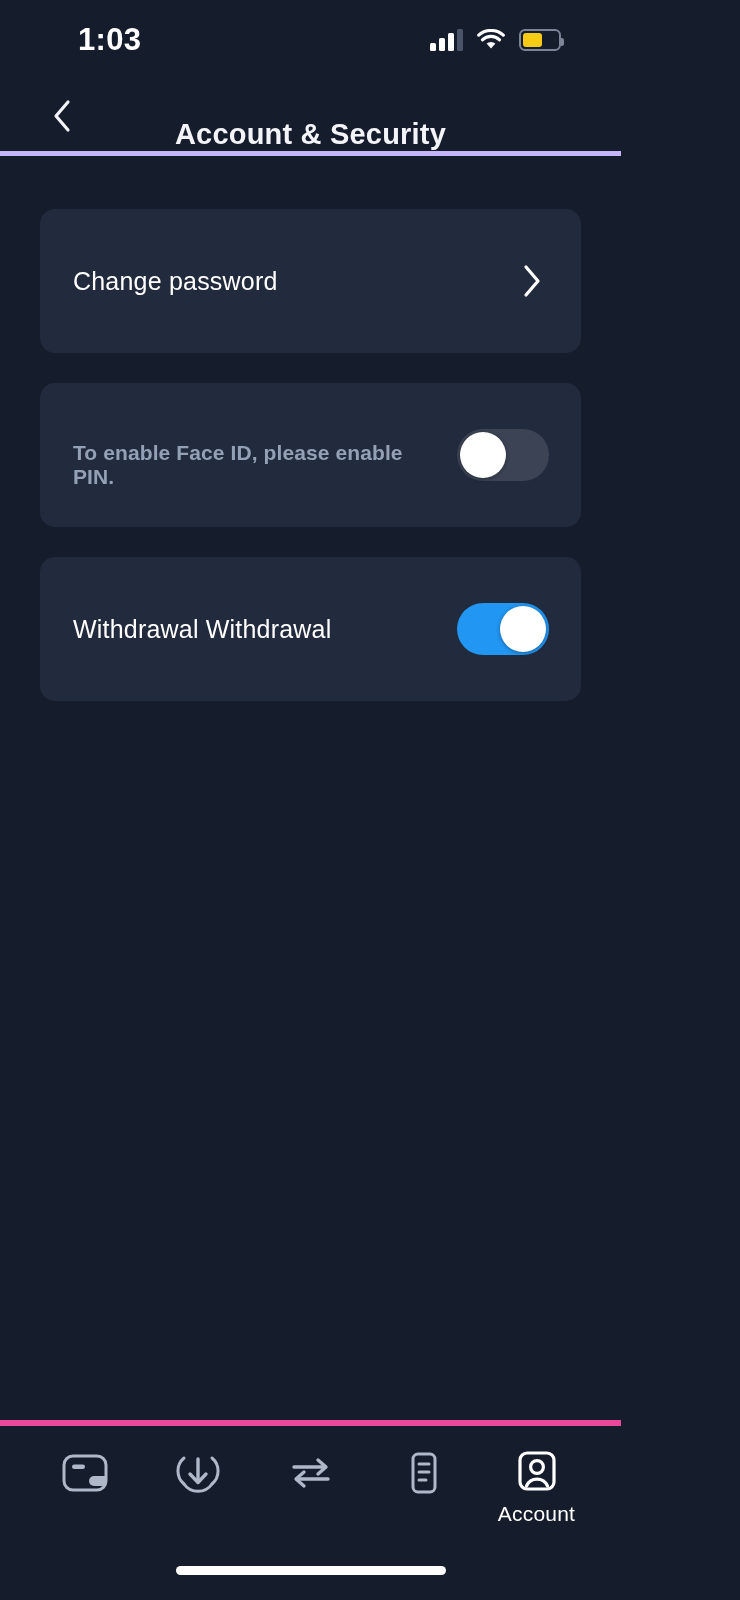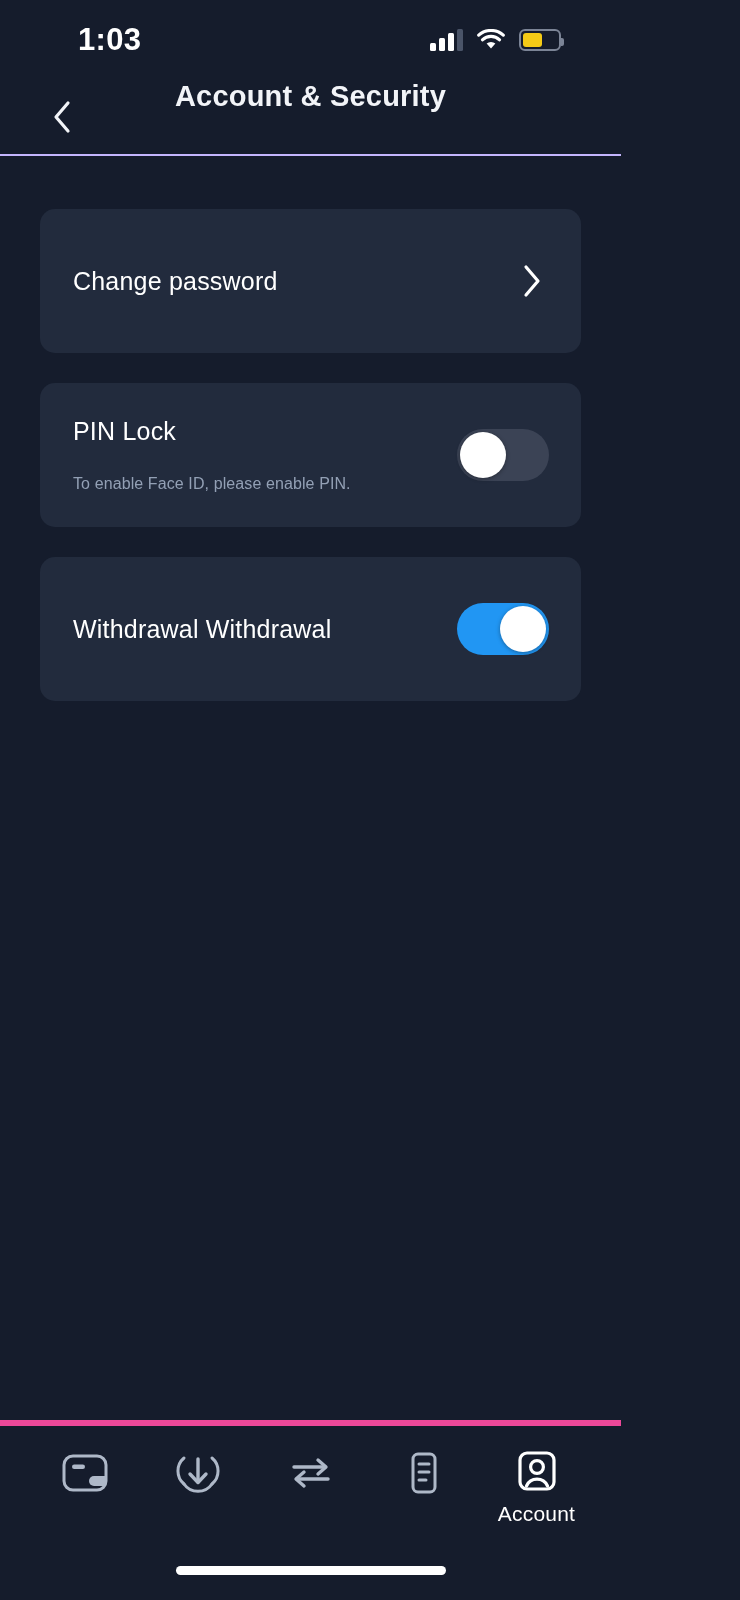--- a/index.html
+++ b/index.html
@@ -83,22 +83,22 @@
     background: #7b8496;
     border-radius: 0 2px 2px 0;
   }
 
   
   .header {
     position: relative;
     height: 76px;
     flex: 0 0 76px;
     display: flex;
-    align-items: flex-start;
-    border-bottom: 2px solid #c4b5fd;
+    align-items: flex-end;
+    border-bottom: 5px solid #c4b5fd;
   }
   .back-button {
     position: absolute;
     left: 40px;
     top: 50%;
     transform: translateY(-50%);
     width: 44px;
     height: 44px;
     display: flex;
     align-items: center;
@@ -136,22 +136,22 @@
   }
   .card-texts { display: flex; flex-direction: column; gap: 9px; }
   .card-title {
     color: #ffffff;
     font-size: 25px;
     font-weight: 400;
     letter-spacing: 0.2px;
   }
   .card-subtitle {
     color: #93a0b5;
-    font-size: 16px;
-    font-weight: 400;
+    font-size: 21px;
+    font-weight: 700;
     letter-spacing: 0.1px;
     margin-top: 20px;
   }
   .chevron-right { width: 20px; height: 34px; display:block; margin-right: 8px; }
 
   
   .toggle {
     position: relative;
     width: 92px;
     height: 52px;
@@ -251,21 +251,20 @@
         <div class="card-title">Change password</div>
       </div>
       <svg class="chevron-right" viewBox="0 0 20 34">
         <path d="M5 3 L17 17 L5 31" fill="none" stroke="#ffffff" stroke-width="3.2" stroke-linecap="round" stroke-linejoin="round"></path>
       </svg>
     </div>
 
 
     <div class="card">
       <div class="card-texts">
-        <div class="card-title">PIN Lock</div>
         <div class="card-subtitle">To enable Face ID, please enable PIN.</div>
       </div>
       <div class="toggle off">
         <div class="toggle-knob"></div>
       </div>
     </div>
 
     <div class="card">
       <div class="card-texts">
         <div class="card-title">Withdrawal Withdrawal</div>

